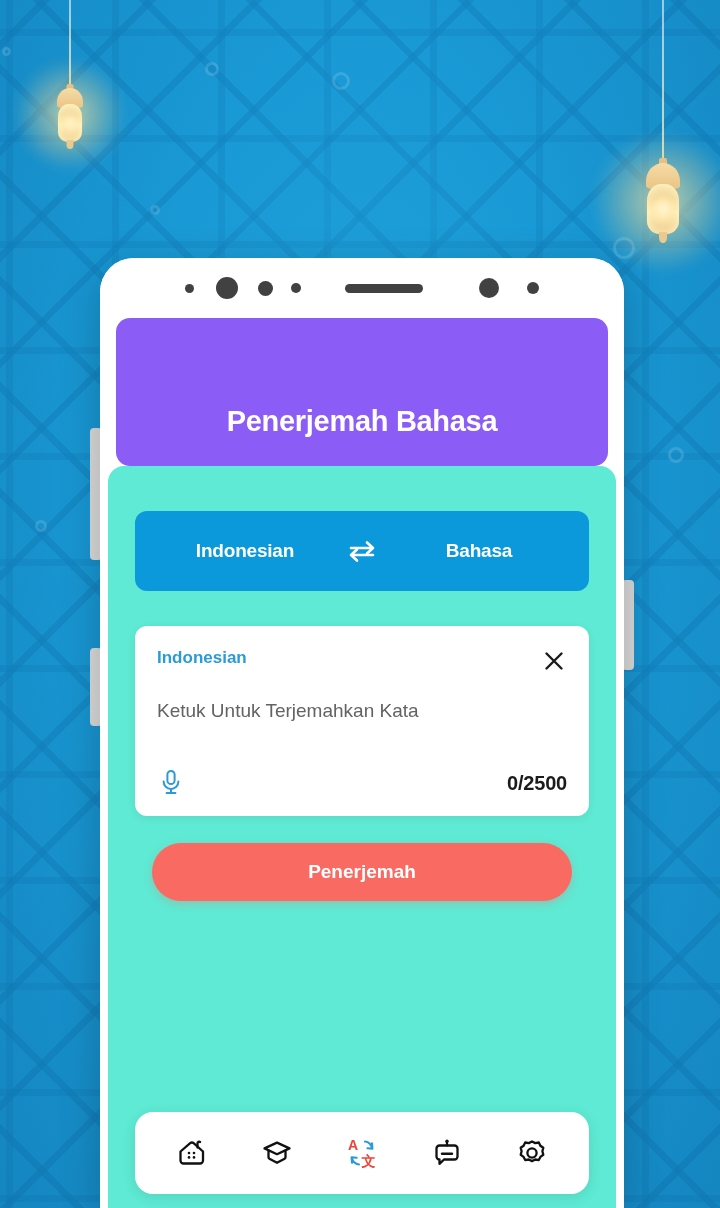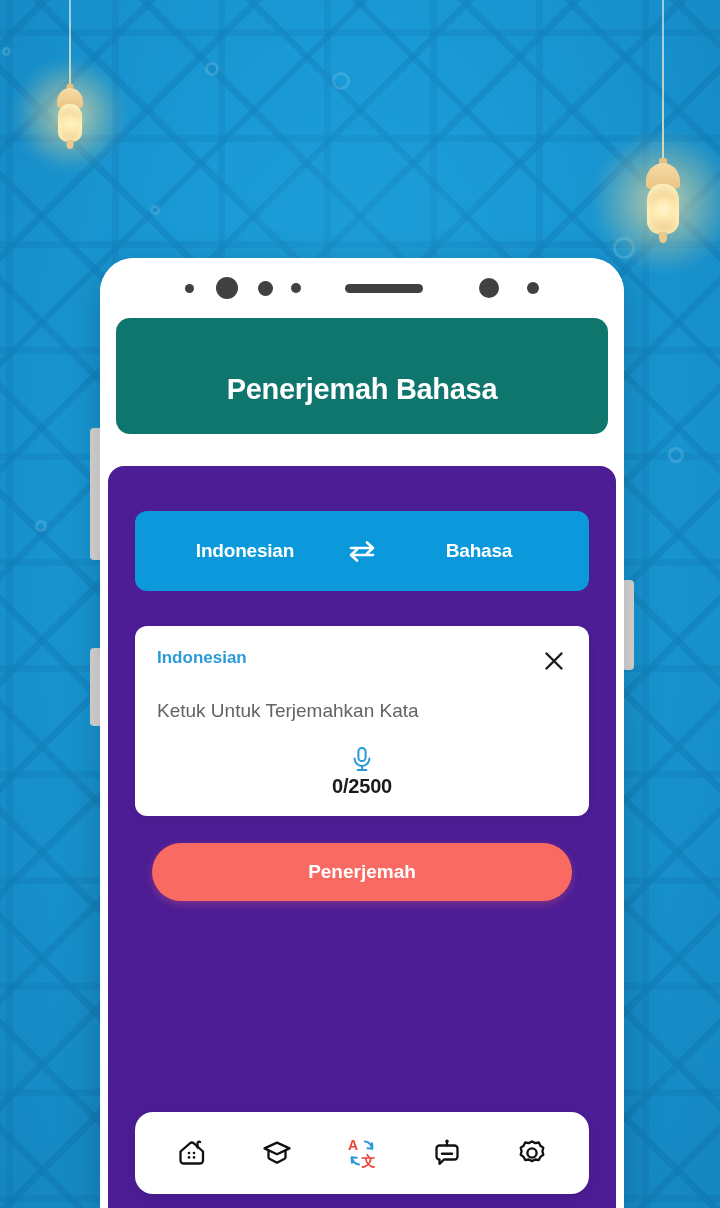--- a/index.html
+++ b/index.html
@@ -103,40 +103,40 @@
     gap: 0;
     background: #ffffff;
   }
   .notch-dot { background: #414141; border-radius: 50%; flex: none; }
   .notch-pill { background: #414141; border-radius: 6px; flex: none; }
 
   
   .app-header {
     position: absolute;
     top: 60px; left: 16px; right: 16px;
-    height: 116px;
-    background: #0f766e;
+    height: 148px;
+    background: #8b5cf6;
     border-radius: 14px;
     display: flex;
     align-items: flex-end;
     justify-content: center;
     padding-bottom: 28px;
   }
   .app-title {
     color: #ffffff;
     font-size: 29px;
     font-weight: bold;
     letter-spacing: -0.3px;
   }
 
   
   .app-body {
     position: absolute;
     top: 208px; left: 8px; right: 8px; bottom: 0;
-    background: #4c1d95;
+    background: #5eead4;
     border-radius: 16px 16px 0 0;
   }
 
   .lang-bar {
     position: absolute;
     left: 27px; right: 27px; top: 45px;
     height: 80px;
     background: #0b99dc;
     border-radius: 12px;
     display: flex;
@@ -180,21 +180,21 @@
     cursor: pointer;
   }
   .card-placeholder {
     margin-top: 26px;
     color: #636363;
     font-size: 19px;
   }
   .card-bottom {
     position: absolute;
     left: 22px; right: 22px; bottom: 18px;
-    display: flex; align-items: center; justify-content: space-between; flex-direction: column;
+    display: flex; align-items: center; justify-content: space-between;
   }
   .mic-btn { width: 28px; height: 30px; display:flex; align-items:center; justify-content:center; }
   .char-count { color: #1b1b1b; font-size: 20px; font-weight: 600; letter-spacing: -0.2px; }
 
   .translate-btn {
     position: absolute;
     left: 44px; right: 44px; top: 377px;
     height: 58px;
     background: #f96a62;
     border: none;

